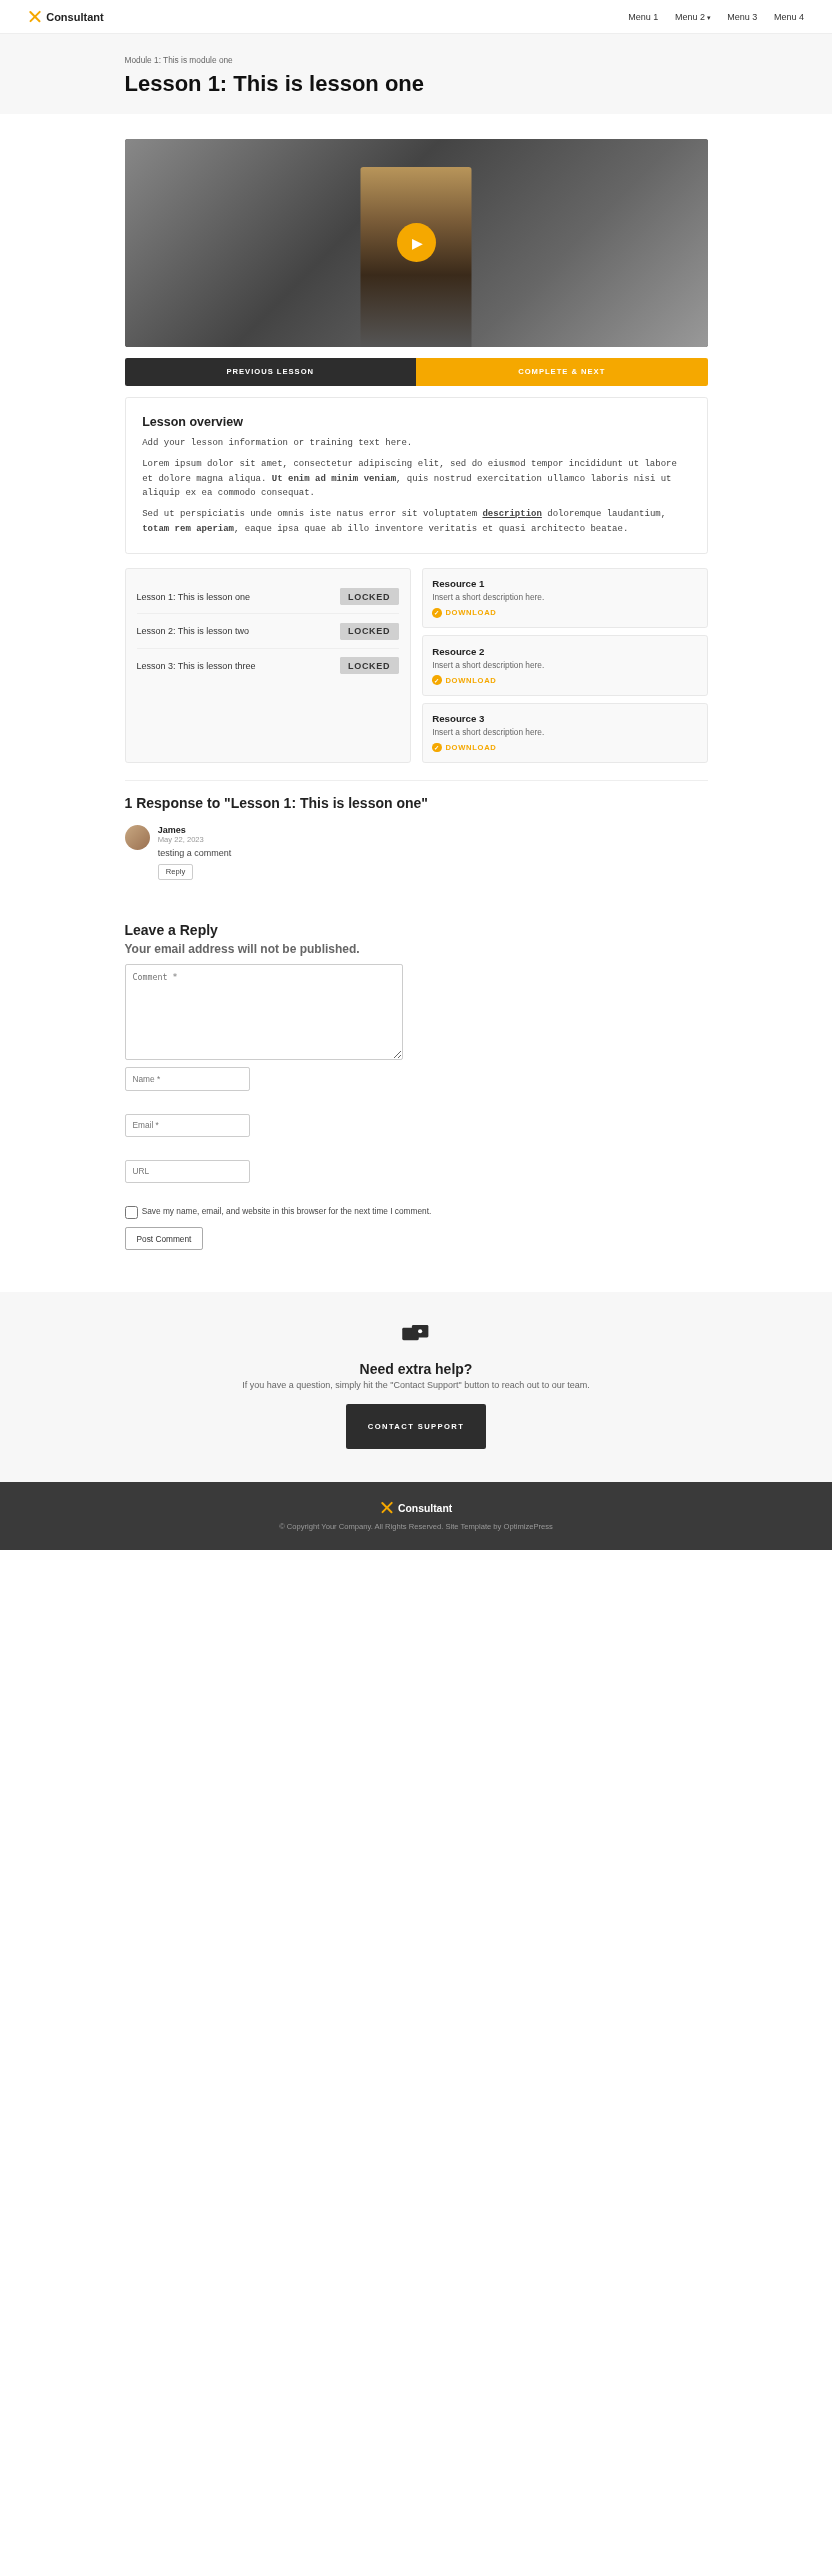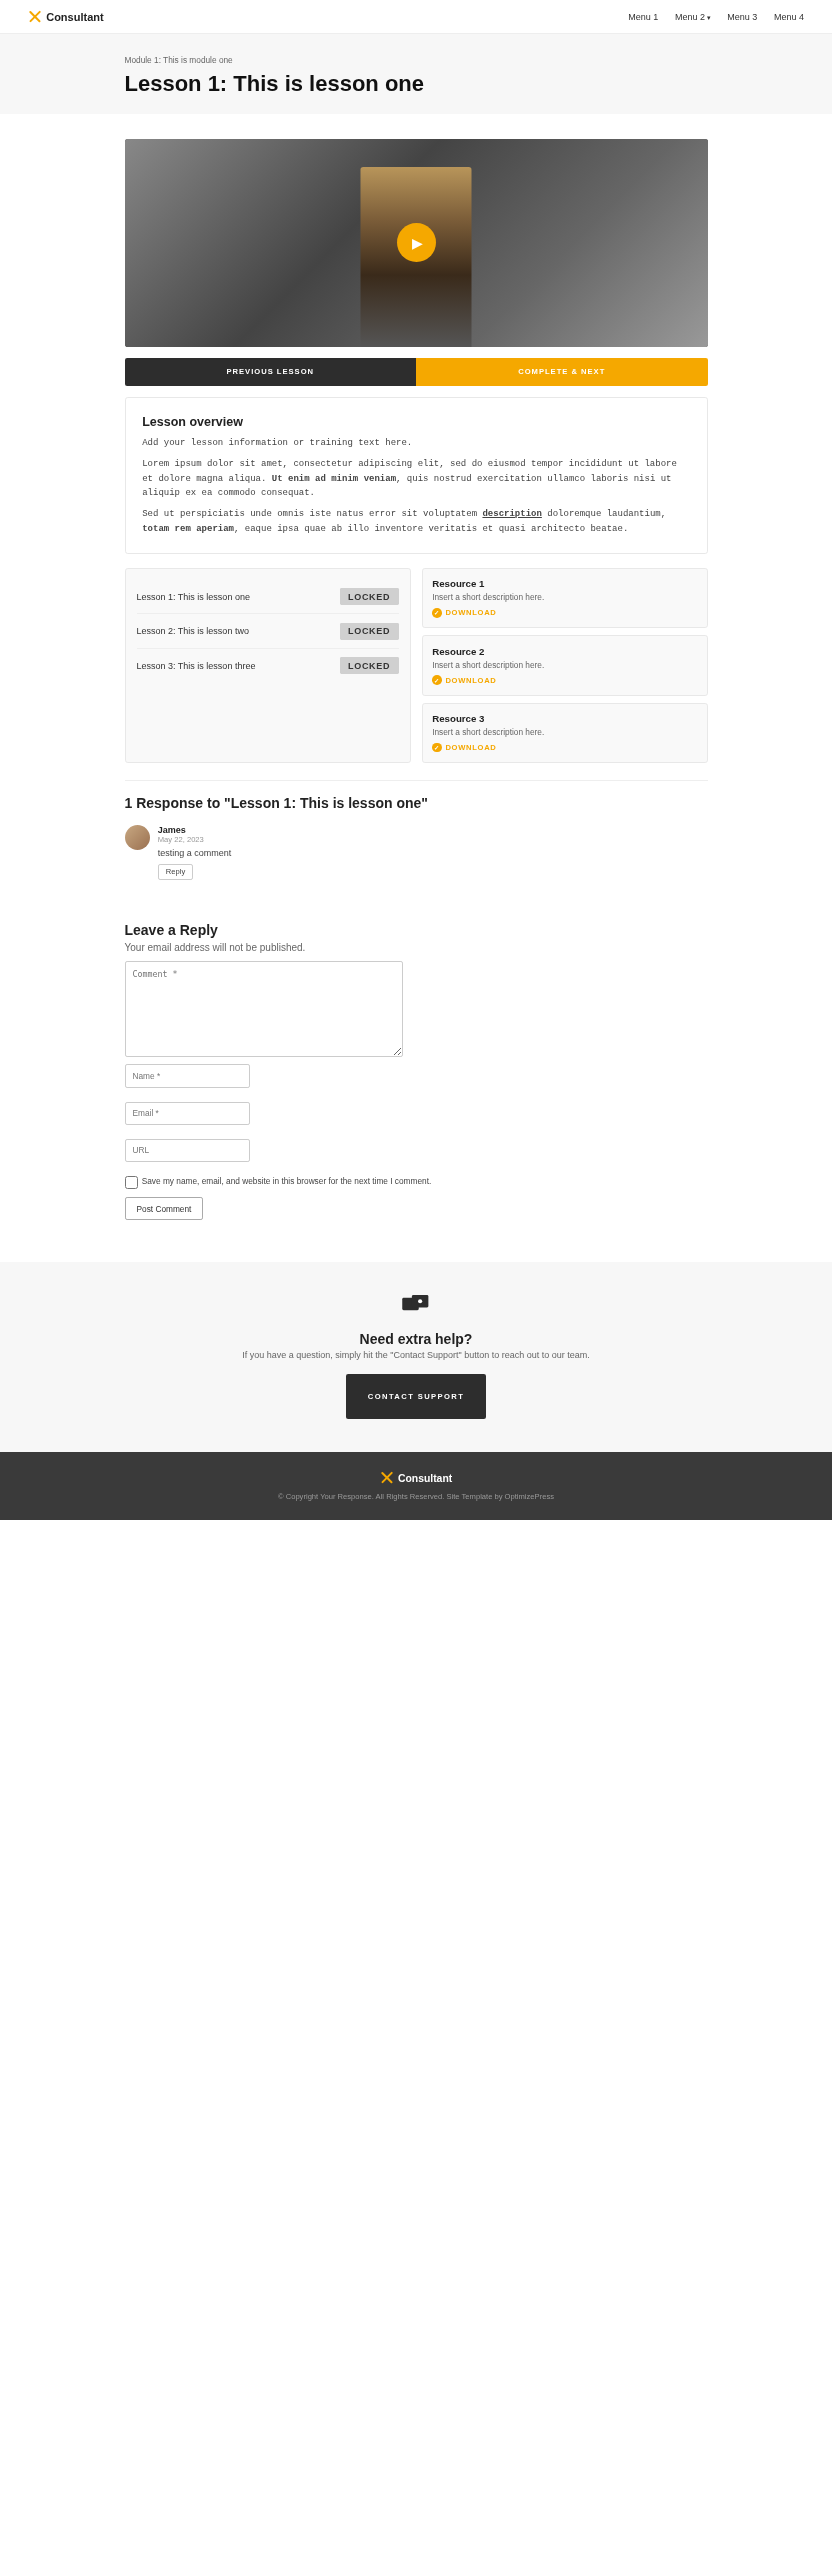--- a/index.html
+++ b/index.html
@@ -108,28 +108,28 @@
     .comment-date { font-size: 7.6px; color: #999; margin-bottom: 4.2px; }
     .comment-text { font-size: 9px; color: #444; margin-bottom: 5.6px; }
     .reply-btn {
       font-size: 7.6px; color: #444; border: 0.7px solid #ccc; background: #fff;
       padding: 2.8px 7px; border-radius: 2.1px; cursor: pointer;
     }
 
     
     .leave-reply { margin-bottom: 28px; }
     .leave-reply h3 { font-size: 14px; font-weight: 700; margin-bottom: 4.2px; }
-    .leave-reply .note { font-size: 10px; color: #666; margin-bottom: 8.3px; }
+    .leave-reply .note { font-size: 12px; color: #666; margin-bottom: 8.3px; font-weight: bold; }
     .form-textarea {
       width: 100%; max-width: 278px; height: 96px; border: 0.7px solid #ccc; border-radius: 2.1px;
       padding: 7px; font-size: 8.3px; resize: vertical; display: block; margin-bottom: 7px;
     }
     .form-input {
       display: block; width: 125px; border: 0.7px solid #ccc; border-radius: 2.1px;
-      padding: 5.6px 7px; font-size: 8.3px; margin-bottom: 14px;
+      padding: 5.6px 7px; font-size: 8.3px; margin-bottom: 23px;
     }
     .form-input.url { width: 125px; }
     .checkbox-row { display: flex; align-items: flex-start; gap: 4.2px; margin-bottom: 8.3px; font-size: 8.3px; color: #444; }
     .post-btn {
       background: #fff; border: 0.7px solid #aaa; color: #333; font-size: 8.3px;
       padding: 5.6px 11px; border-radius: 2.1px; cursor: pointer;
     }
 
     
     .footer-cta {
@@ -294,15 +294,15 @@
   <h3>Need extra help?</h3>
   <p>If you have a question, simply hit the "Contact Support" button to reach out to our team.</p>
   <button class="contact-btn">CONTACT SUPPORT</button>
 </div>
 
 <footer class="site-footer">
   <div class="footer-logo">
     <span class="footer-logo-icon x-logo" style="color:#f5a800;"></span>
     <span class="footer-logo-text">Consultant</span>
   </div>
-  <p>© Copyright Your Response. All Rights Reserved. Site Template by OptimizePress</p>
+  <p>© Copyright Your Company. All Rights Reserved. Site Template by OptimizePress</p>
 </footer>
 
 
 </body></html>

